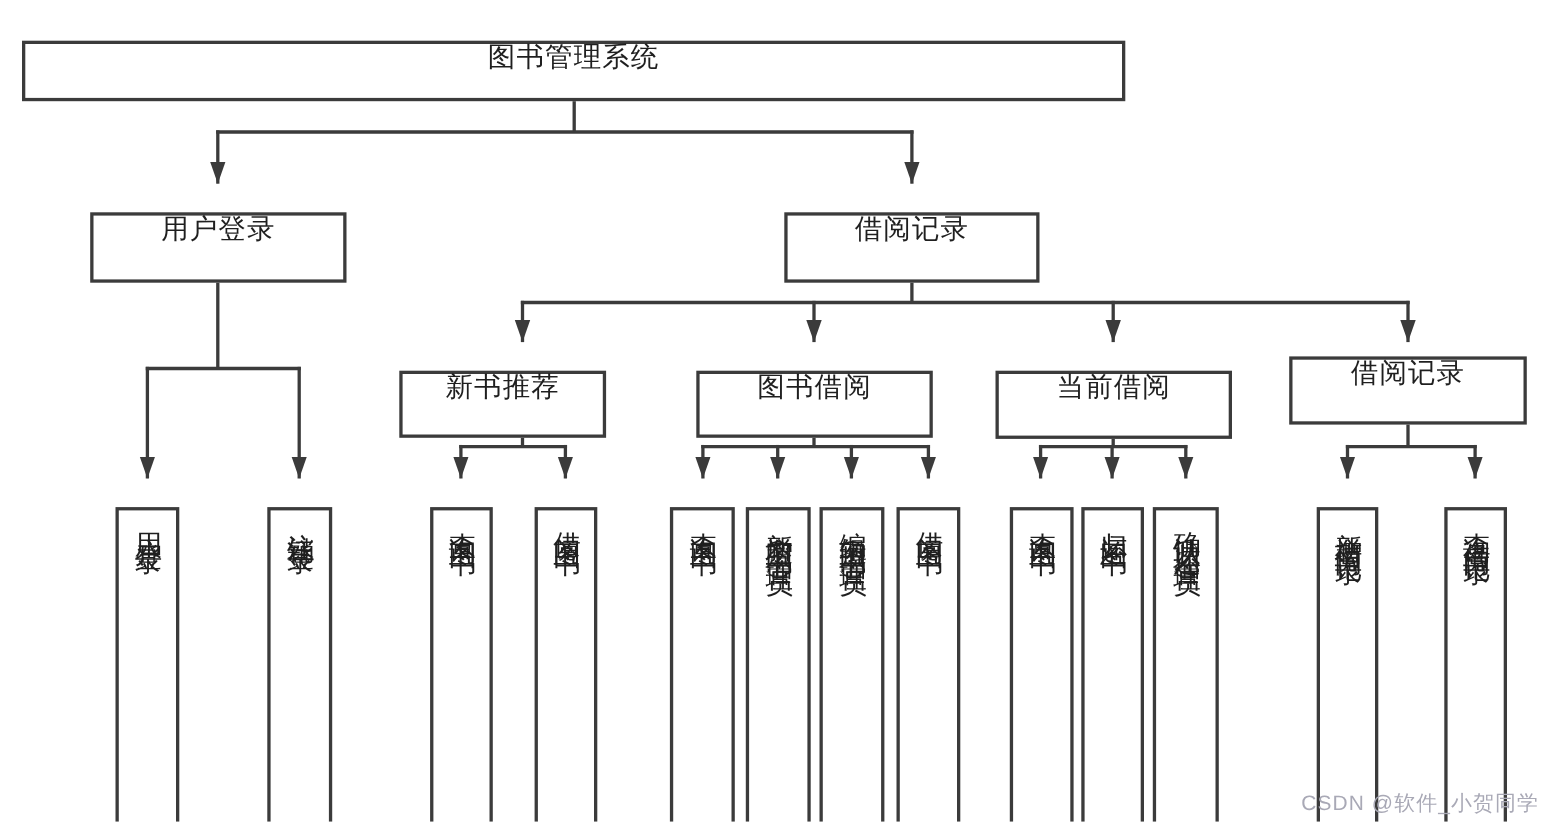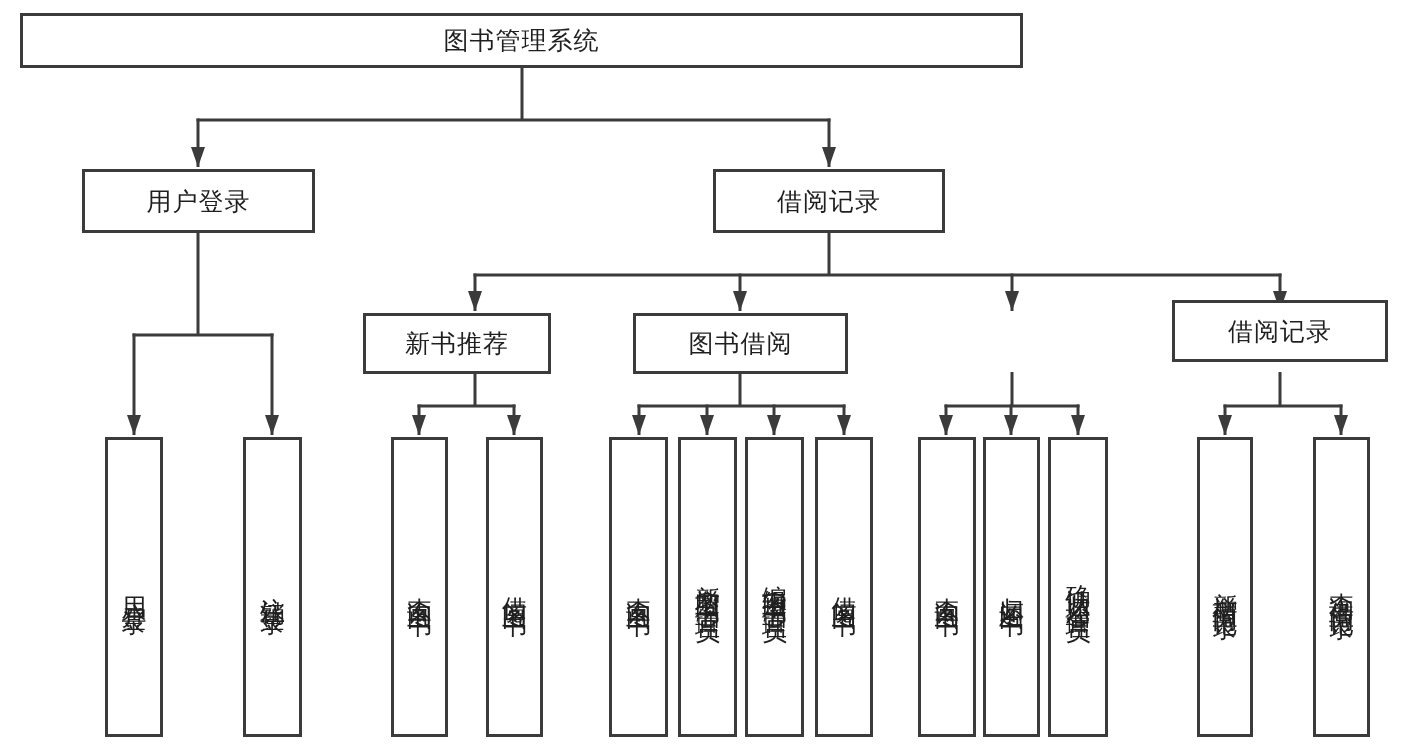--- a/index.html
+++ b/index.html
@@ -18,23 +18,24 @@
     overflow:hidden;
   }
   .wires{position:absolute;left:0;top:0;z-index:1;}
   .wires .ln{stroke:var(--line);stroke-width:3;fill:none;}
   .node{
     position:absolute;
     z-index:2;
     background:var(--box_bg);
     border:3px solid var(--line);
     display:flex;
-    align-items:center;
+    align-items:flex-start;
     justify-content:center;
     color:var(--text);
+    margin-top:24px;
   }
   .node.h span{
     font-size:25px;
     letter-spacing:1px;
     line-height:1;
     white-space:nowrap;
   }
   .node.v span{
     writing-mode:vertical-rl;
     font-size:25px;
@@ -109,20 +110,23 @@
   <div class="node h" style="left:713px;top:169px;width:232px;height:64px;">
     <span>借阅记录</span>
   </div>
 
   <div class="node h" style="left:363px;top:313px;width:188px;height:61px;">
     <span>新书推荐</span>
   </div>
   <div class="node h" style="left:633px;top:313px;width:215px;height:61px;">
     <span>图书借阅</span>
   </div>
+  <div class="node h" style="left:905px;top:313px;width:215px;height:62px;">
+    <span>当前借阅</span>
+  </div>
   <div class="node h" style="left:1172px;top:300px;width:216px;height:62px;">
     <span>借阅记录</span>
   </div>
 
   <div class="node v" style="left:105px;top:437px;width:58px;height:300px;">
     <span>用户登录</span>
   </div>
   <div class="node v" style="left:243px;top:437px;width:59px;height:300px;">
     <span>注销登录</span>
   </div>
@@ -157,14 +161,15 @@
     <span>确认归还（管理员）</span>
   </div>
 
   <div class="node v" style="left:1197px;top:437px;width:56px;height:300px;">
     <span>新增借阅记录</span>
   </div>
   <div class="node v" style="left:1313px;top:437px;width:57px;height:300px;">
     <span>查询借阅记录</span>
   </div>
 
+  <div class="watermark">CSDN @软件_小贺同学</div>
 
 </div>
 
 </body></html>

